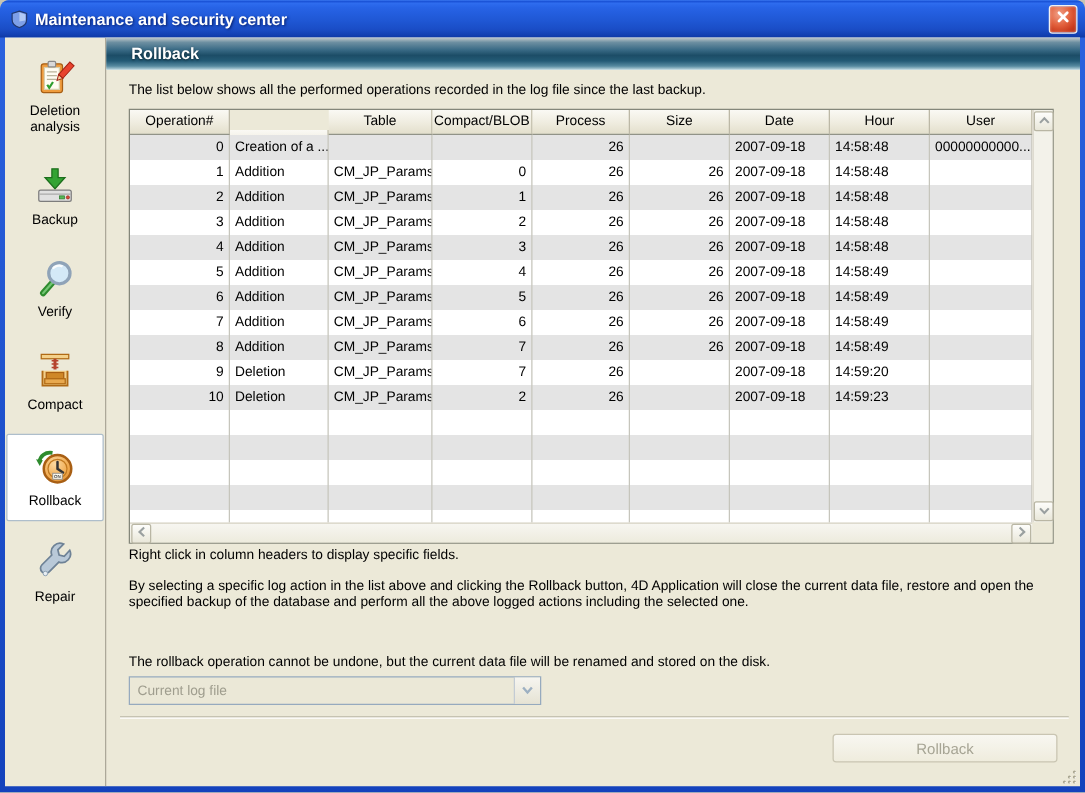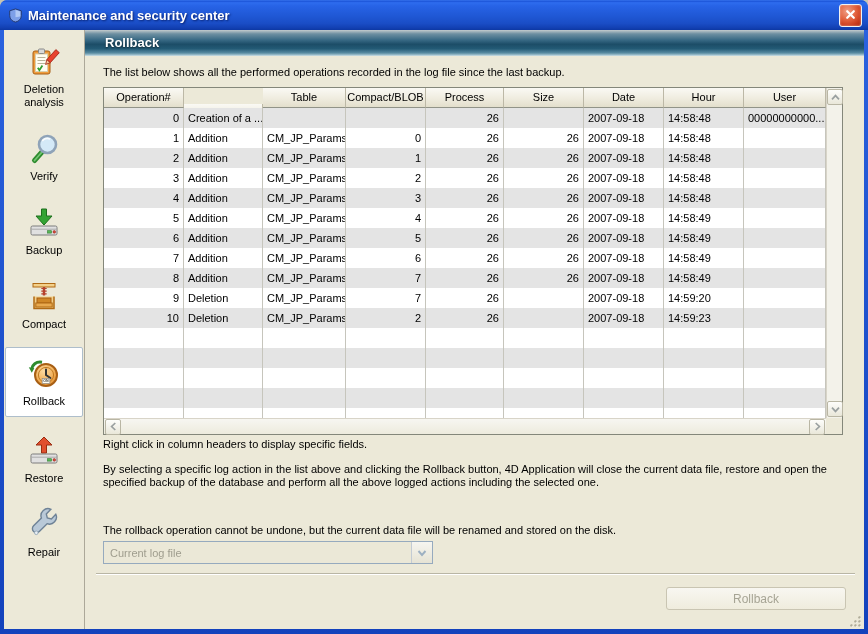--- a/index.html
+++ b/index.html
@@ -95,36 +95,36 @@
               <path d="M11.8 23.8l1.6 2.4 3-4.6" stroke="#2f9e2f" stroke-width="1.8" fill="none"></path>
               <g transform="rotate(42 25 14)">
                 <rect x="23" y="4.5" width="4.6" height="13.5" fill="#e8432e" stroke="#a32314" stroke-width=".8"></rect>
                 <path d="M23 18l2.3 4.4 2.3-4.4z" fill="#f3cf9e" stroke="#a32314" stroke-width=".8"></path>
               </g>
             </svg></span>
           <span class="slabel">Deletion analysis</span>
         </div>
         <div class="side-item">
           <span class="sicon"><svg width="36" height="36" viewBox="0 0 36 36">
-              <line x1="8.5" y1="29.5" x2="16" y2="21" stroke="#2e8b2e" stroke-width="5" stroke-linecap="round"></line>
-              <line x1="8.5" y1="29.5" x2="16" y2="21" stroke="#74c674" stroke-width="1.8" stroke-linecap="round"></line>
-              <circle cx="21.5" cy="13.5" r="8.5" fill="#d4e9f7" stroke="#8fa3b8" stroke-width="2.6"></circle>
-              <path d="M16.2 10c1.4-2.2 5-3.4 7.8-1.8" stroke="#fff" stroke-width="1.8" fill="none" opacity=".85"></path>
-            </svg></span>
-          <span class="slabel">Verify</span>
-        </div>
-        <div class="side-item">
-          <span class="sicon"><svg width="36" height="36" viewBox="0 0 36 36">
               <path d="M15.5 4h5v7h5.5L18 20l-8-9h5.5z" fill="#33a333" stroke="#1d6f1d"></path>
               <rect x="5" y="21" width="26" height="9" rx="1.5" fill="#e0e0e0" stroke="#7d7d7d"></rect>
               <path d="M5.5 24.2h25" stroke="#aaa"></path>
               <rect x="21.5" y="25.7" width="4" height="2.4" fill="#57b757" stroke="#2e7d2e" stroke-width=".6"></rect>
               <circle cx="28.3" cy="26.9" r="1.3" fill="#d94a3a" stroke="#8d2417" stroke-width=".5"></circle>
             </svg></span>
           <span class="slabel">Backup</span>
+        </div>
+        <div class="side-item">
+          <span class="sicon"><svg width="36" height="36" viewBox="0 0 36 36">
+              <line x1="8.5" y1="29.5" x2="16" y2="21" stroke="#2e8b2e" stroke-width="5" stroke-linecap="round"></line>
+              <line x1="8.5" y1="29.5" x2="16" y2="21" stroke="#74c674" stroke-width="1.8" stroke-linecap="round"></line>
+              <circle cx="21.5" cy="13.5" r="8.5" fill="#d4e9f7" stroke="#8fa3b8" stroke-width="2.6"></circle>
+              <path d="M16.2 10c1.4-2.2 5-3.4 7.8-1.8" stroke="#fff" stroke-width="1.8" fill="none" opacity=".85"></path>
+            </svg></span>
+          <span class="slabel">Verify</span>
         </div>
         <div class="side-item">
           <span class="sicon"><svg width="36" height="36" viewBox="0 0 36 36">
               <rect x="7" y="4.5" width="22" height="3.5" fill="#f3d08a" stroke="#b06a15"></rect>
               <path d="M18 8v8.5" stroke="#b5432e" stroke-width="2.4"></path>
               <path d="M15.3 9.5h5.4M15.3 12.2h5.4M15.3 14.9h5.4" stroke="#b5432e" stroke-width="1.2"></path>
               <path d="M8 17.5v12h20v-12" fill="#f3d08a" stroke="#b06a15" stroke-width="1.5"></path>
               <rect x="11" y="19" width="14" height="5" fill="#cf8727" stroke="#a85f14"></rect>
               <rect x="9.8" y="24" width="16.4" height="4" fill="#e8a94f" stroke="#b06a15"></rect>
             </svg></span>
@@ -141,30 +141,20 @@
               </defs>
               <circle cx="20" cy="19" r="11" fill="url(#gc15)" stroke="#a85f14" stroke-width="2"></circle>
               <circle cx="20" cy="19" r="7.6" fill="none" stroke="#c27a20" stroke-width="1"></circle>
               <path d="M20 13.5V19l4.4 3" stroke="#333" stroke-width="2" fill="none" stroke-linecap="round"></path>
               <rect x="16.2" y="22.6" width="7.6" height="4.8" fill="#fffdf2" stroke="#8a8a8a" stroke-width=".7"></rect>
               <text x="20" y="26.4" font-size="3.6" text-anchor="middle" fill="#444" font-weight="bold">ON</text>
               <path d="M16 6.3C10 5.3 6.2 8.8 5.6 13.2" fill="none" stroke="#2e8b2e" stroke-width="3"></path>
               <path d="M2.8 11.3l5.5.9-2.5 4.6z" fill="#2e8b2e"></path>
             </svg></span>
           <span class="slabel">Rollback</span>
-        </div>
-        <div class="side-item">
-          <span class="sicon"><svg width="36" height="36" viewBox="0 0 36 36">
-              <path d="M15.5 20h5v-8h5.5L18 4l-8 8h5.5z" fill="#e04f2e" stroke="#992d12"></path>
-              <rect x="5" y="21" width="26" height="9" rx="1.5" fill="#e0e0e0" stroke="#7d7d7d"></rect>
-              <path d="M5.5 24.2h25" stroke="#aaa"></path>
-              <rect x="21.5" y="25.7" width="4" height="2.4" fill="#57b757" stroke="#2e7d2e" stroke-width=".6"></rect>
-              <circle cx="28.3" cy="26.9" r="1.3" fill="#d94a3a" stroke="#8d2417" stroke-width=".5"></circle>
-            </svg></span>
-          <span class="slabel">Restore</span>
         </div>
         <div class="side-item">
           <span class="sicon"><svg width="36" height="36" viewBox="0 0 36 36">
               <path d="M29.8 7.2a7 7 0 0 1-8.7 9.5l-7.8 7.8a4 4 0 1 1-5.7-5.7l7.8-7.8a7 7 0 0 1 9.5-8.7l-4.6 4.6 1 4.1 4.1 1z" fill="#b9c9d8" stroke="#6e8296" stroke-width="1.4"></path>
               <circle cx="10.3" cy="25.8" r="1.8" fill="#e8eef4" stroke="#8fa3b4" stroke-width=".8"></circle>
             </svg></span>
           <span class="slabel">Repair</span>
         </div>
       </div>
 

